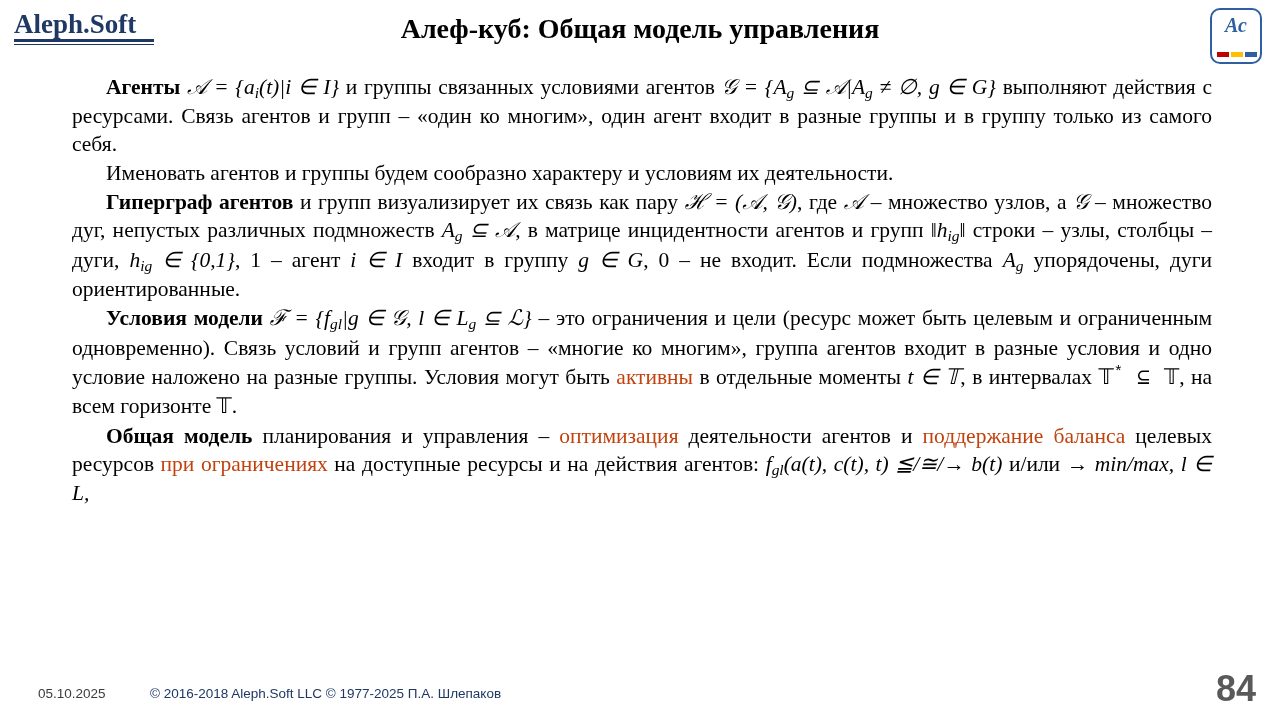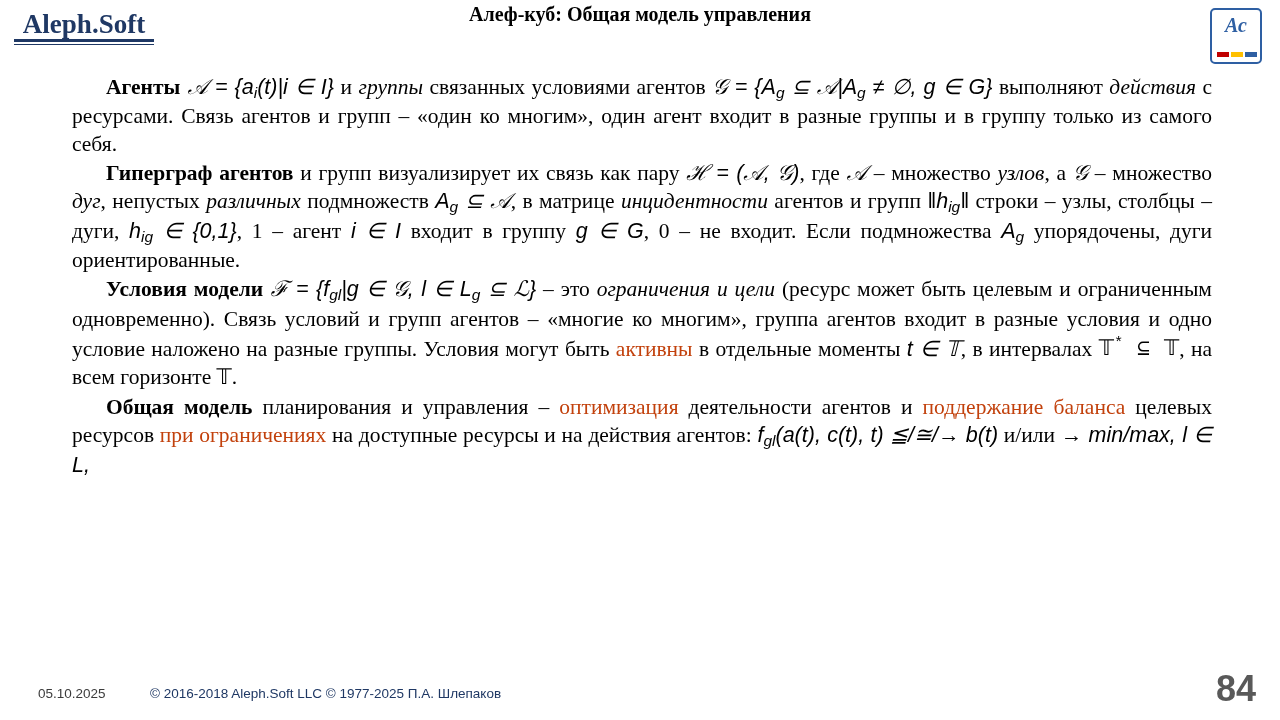--- a/index.html
+++ b/index.html
@@ -21,21 +21,20 @@
     height: 720px;
     box-sizing: border-box;
   }
 
   
   .logo-left {
     position: absolute;
     left: 14px;
     top: 10px;
     width: 140px;
-    text-align: center;
   }
   .logo-left .logo-text {
     font-family: "Liberation Serif", serif;
     font-weight: bold;
     font-size: 27px;
     color: #1F3864;
     letter-spacing: 0px;
     line-height: 1.05;
   }
   .logo-left .logo-rule {
@@ -47,38 +46,38 @@
   .logo-left .logo-rule2 {
     margin-top: 2px;
     height: 1px;
     background: #1F3864;
     width: 100%;
   }
 
   .slide-title {
     position: absolute;
     left: 170px;
-    top: 3px;
+    top: 13px;
     width: 940px;
     text-align: center;
     font-family: "Liberation Serif", serif;
     font-weight: bold;
-    font-size: 20px;
+    font-size: 28px;
     color: #000000;
     line-height: 1.15;
   }
 
   .logo-right {
     position: absolute;
     right: 18px;
     top: 8px;
     width: 52px;
     height: 56px;
     border: 2px solid #2E5FA3;
-    border-radius: 5px;
+    border-radius: 10px;
     background: #ffffff;
     box-sizing: border-box;
   }
   .logo-right .cube-letters {
     position: absolute;
     left: 0; right: 0; top: 4px;
     text-align: center;
     font-family: "Liberation Serif", serif;
     font-weight: bold;
     font-size: 20px;
@@ -104,24 +103,24 @@
     font-size: 21.5px;
     line-height: 1.30;
     text-align: justify;
     color: #000000;
   }
   .content p {
     margin: 0 0 1px 0;
     text-indent: 34px;
   }
   .b { font-weight: bold; }
-  .i { font-style: italic; }
+  .i { }
   .red { color: #c2410c; }
   .m {
-    font-family: Liberation Sans, sans-serif;
+    font-family: Liberation Serif, serif;
     font-style: italic;
   }
   .mu {
     font-family: Liberation Mono, monospace;
     font-style: normal;
   }
   sub {
     font-size: 0.72em;
     vertical-align: -0.28em;
   }
@@ -182,20 +181,21 @@
     <div class="cube-letters">Ас</div>
     <div class="bar b1"></div>
     <div class="bar b2"></div>
     <div class="bar b3"></div>
   </div>
 
   <div class="content">
 
     <p><span class="b">Агенты</span><span class="m"> <span>𝒜 = {a</span><sub>i</sub><span>(t)|i ∈ I}</span></span><span> и </span><span class="i">группы</span><span> связанных условиями агентов </span><span class="m"><span>𝒢 = {A</span><sub>g</sub><span> ⊆ 𝒜|A</span><sub>g</sub><span> ≠ ∅, g ∈ G}</span></span><span> выполняют </span><span class="i">действия</span><span> с ресурсами. Связь агентов и групп – «один ко многим», один агент входит в разные группы и в группу только из самого себя.</span></p>
 
+    <p>Именовать агентов и группы будем сообразно характеру и условиям их деятельности.</p>
 
     <p><span class="b">Гиперграф агентов</span><span> и групп визуализирует их связь как пару </span><span class="m">ℋ = (𝒜, 𝒢)</span><span>, где </span><span class="m">𝒜</span><span> – множество </span><span class="i">узлов</span><span>, а </span><span class="m">𝒢</span><span> – множество </span><span class="i">дуг</span><span>, непустых </span><span class="i">различных</span><span> подмножеств </span><span class="m"><span>A</span><sub>g</sub><span> ⊆ 𝒜</span></span><span>, в матрице </span><span class="i">инцидентности</span><span> агентов и групп </span><span class="m"><span>‖h</span><sub>ig</sub><span>‖</span></span><span> строки – узлы, столбцы – дуги, </span><span class="m"><span>h</span><sub>ig</sub><span> ∈ {0,1}</span></span><span>, 1 – агент </span><span class="m">i ∈ I</span><span> входит в группу </span><span class="m">g ∈ G</span><span>, 0 – не входит. Если подмножества </span><span class="m"><span>A</span><sub>g</sub></span><span> упорядочены, дуги ориентированные.</span></p>
 
     <p><span class="b">Условия модели</span><span class="m"><span> ℱ = {f</span><sub>gl</sub><span>|g ∈ 𝒢, l ∈ L</span><sub>g</sub><span> ⊆ ℒ}</span></span><span> – это </span><span class="i">ограничения и цели</span><span> (ресурс может быть целевым и ограниченным одновременно). Связь условий и групп агентов – «многие ко многим», группа агентов входит в разные условия и одно условие наложено на разные группы. Условия могут быть </span><span class="red">активны</span><span> в отдельные моменты </span><span class="m">t ∈ 𝕋</span><span>, в интервалах </span><span class="mu"><span>𝕋</span><sup>*</sup><span> ⊆ 𝕋</span></span><span>, на всем горизонте </span><span class="mu">𝕋</span><span>.</span></p>
 
     <p><span class="b">Общая модель</span><span> планирования и управления – </span><span class="red">оптимизация</span><span> деятельности агентов и </span><span class="red">поддержание баланса</span><span> целевых ресурсов </span><span class="red">при ограничениях</span><span> на доступные ресурсы и на действия агентов: </span><span class="m"><span>f</span><sub>gl</sub><span>(a(t), c(t), t) ≦/≅/→ b(t)</span></span><span> и/или </span><span class="m">→ min/max, l ∈ L,</span></p>
 
   </div>
 
   <div class="footer">

